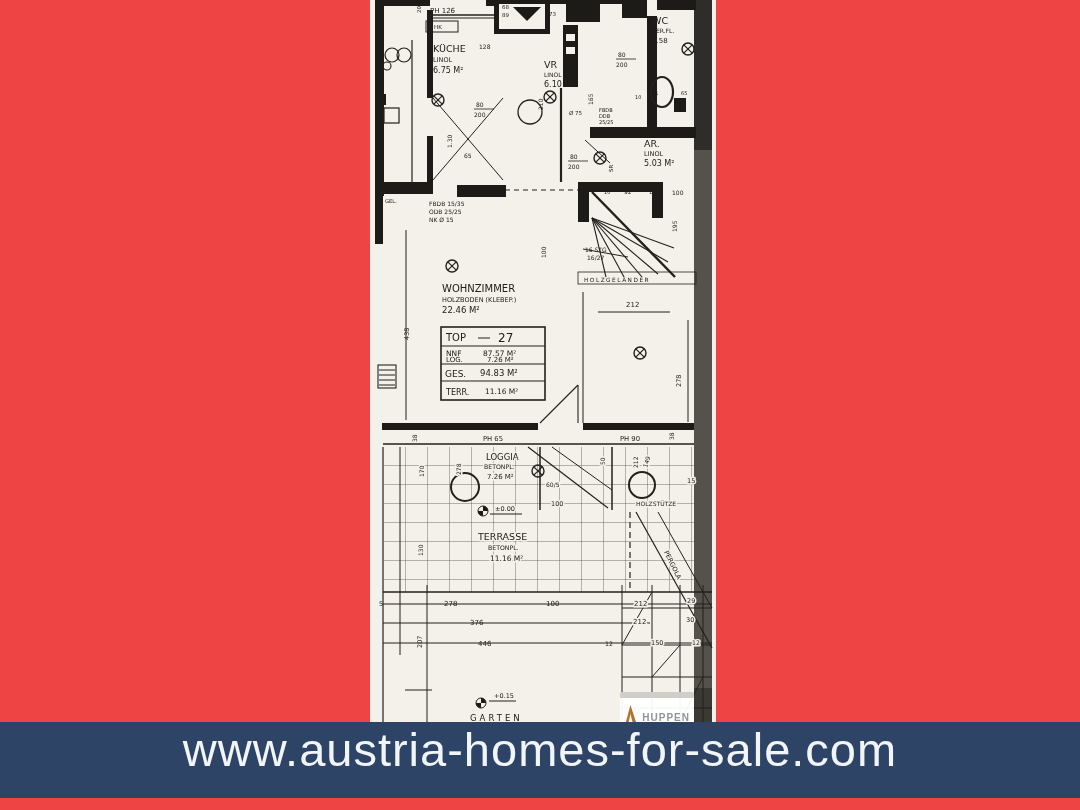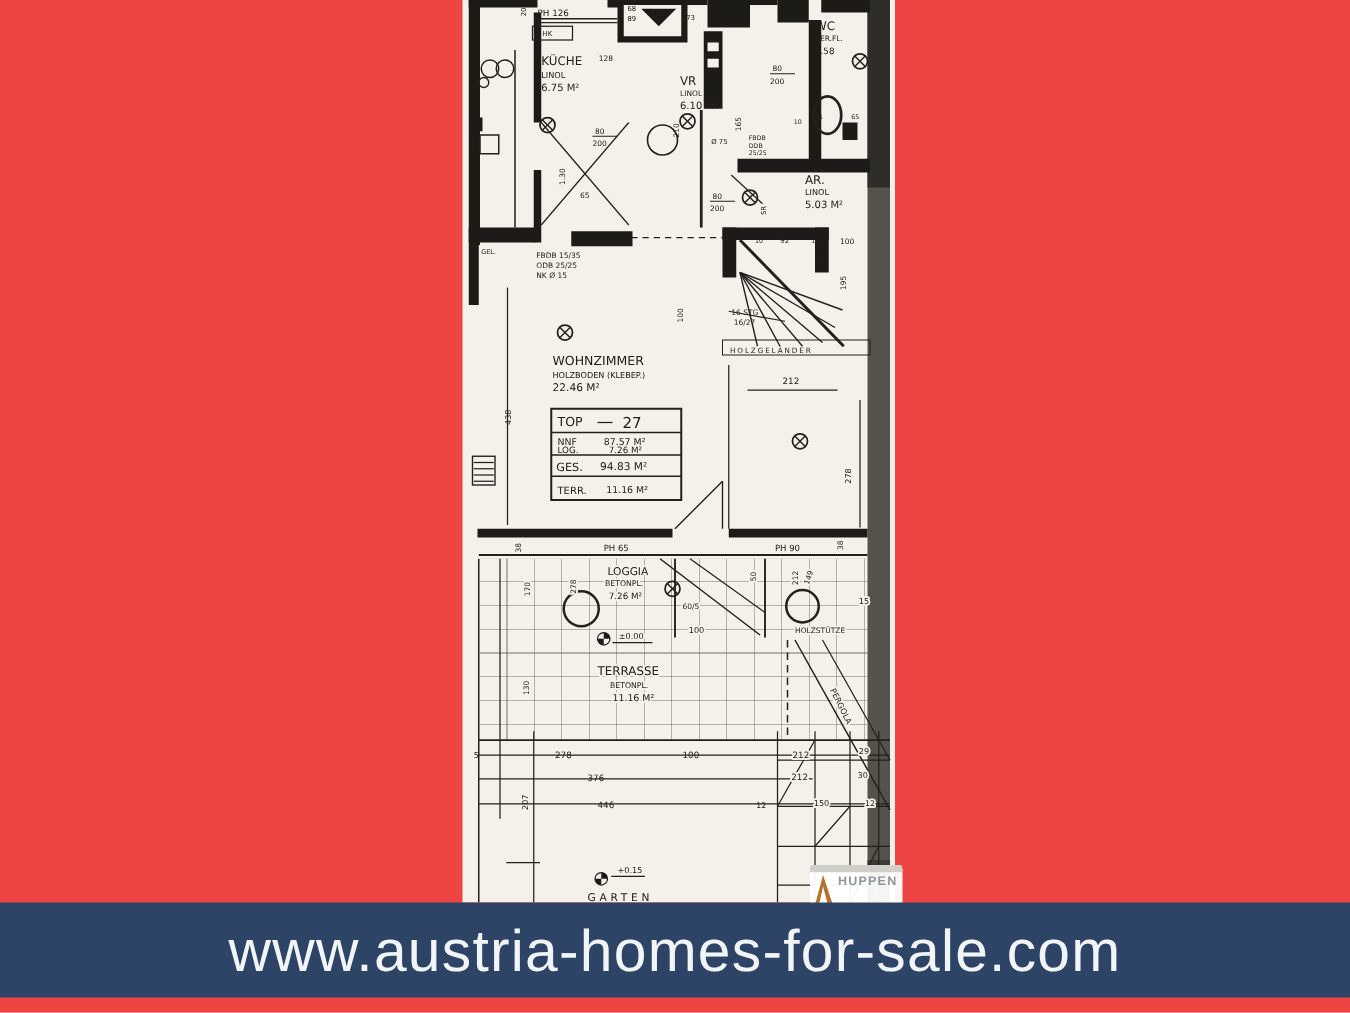--- a/index.html
+++ b/index.html
@@ -10,29 +10,29 @@
     background-image:
       repeating-linear-gradient(rgba(80,72,60,0) 0 18px, rgba(80,72,60,.38) 18px 19px),
       repeating-linear-gradient(90deg, rgba(80,72,60,0) 0 21px, rgba(80,72,60,.38) 21px 22px);}
   svg.plan{position:absolute;left:0;top:0;}
   .w{fill:#1d1b18;}
   .paperfill{fill:#f3f1ea;}
   .ln{stroke:#23211d;fill:none;}
   .t{font-family:"DejaVu Sans",sans-serif;fill:#23201c;}
   .halo{paint-order:stroke;stroke:#f3f1ea;stroke-width:3px;stroke-linejoin:round;}
   .ls2{letter-spacing:1.5px;} .ls3{letter-spacing:3px;}
-  .watermark{position:absolute;left:648px;top:692px;width:74px;height:44px;
+  .watermark{position:absolute;left:620px;top:692px;width:74px;height:44px;
      background:rgba(255,255,255,.95);border-top:6px solid #cfcfca;border-radius:2px;
-     display:flex;gap:4px;padding:2px 4px;box-sizing:border-box;}
+     display:flex;align-items:center;gap:4px;padding:2px 4px;box-sizing:border-box;}
   .wm-glyph{width:16px;height:24px;background:#b5722f;
      clip-path:polygon(45% 0,100% 100%,72% 100%,45% 38%,22% 100%,0 100%);}
   .wm-text{font-size:10px;font-weight:bold;color:#8f959c;letter-spacing:1px;
      font-family:"Liberation Sans",sans-serif;}
   .banner{position:absolute;left:0;top:722px;width:1080px;height:76px;background:#2e4466;
-     display:flex;align-items:center;justify-content:center;}
+     display:flex;justify-content:center;}
   .banner span{color:#f2f5f8;font-size:47px;letter-spacing:1px;
      font-family:"Liberation Sans",sans-serif;}
 </style>
 </head>
 <body>
 
 <div class="page">
   <div class="paper"></div>
   <div class="tiles"></div>
 

